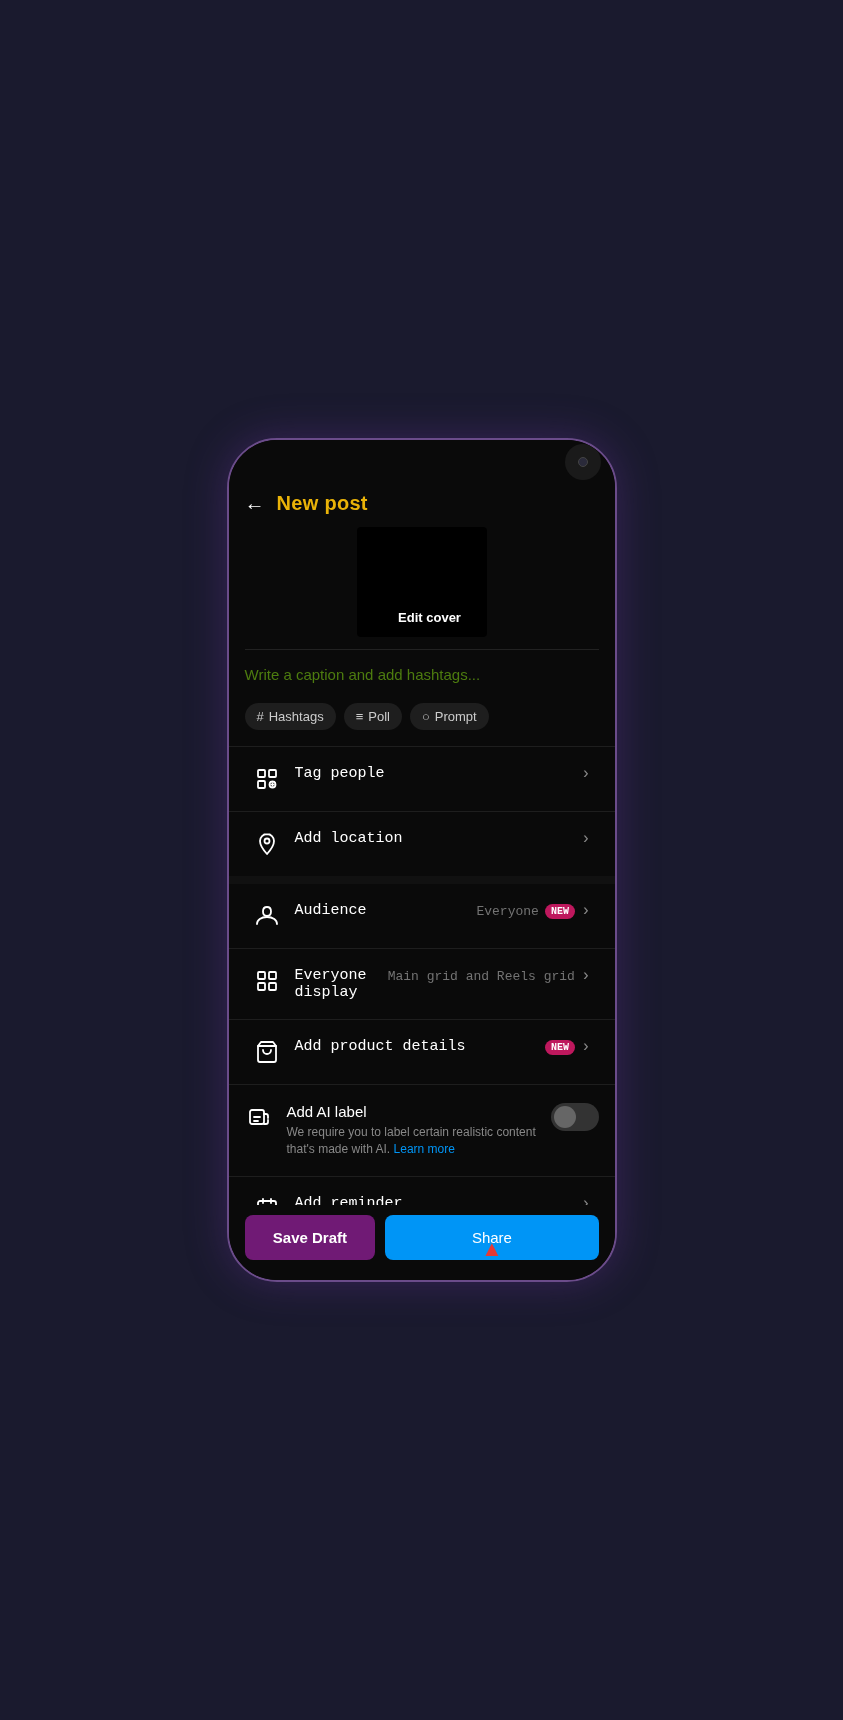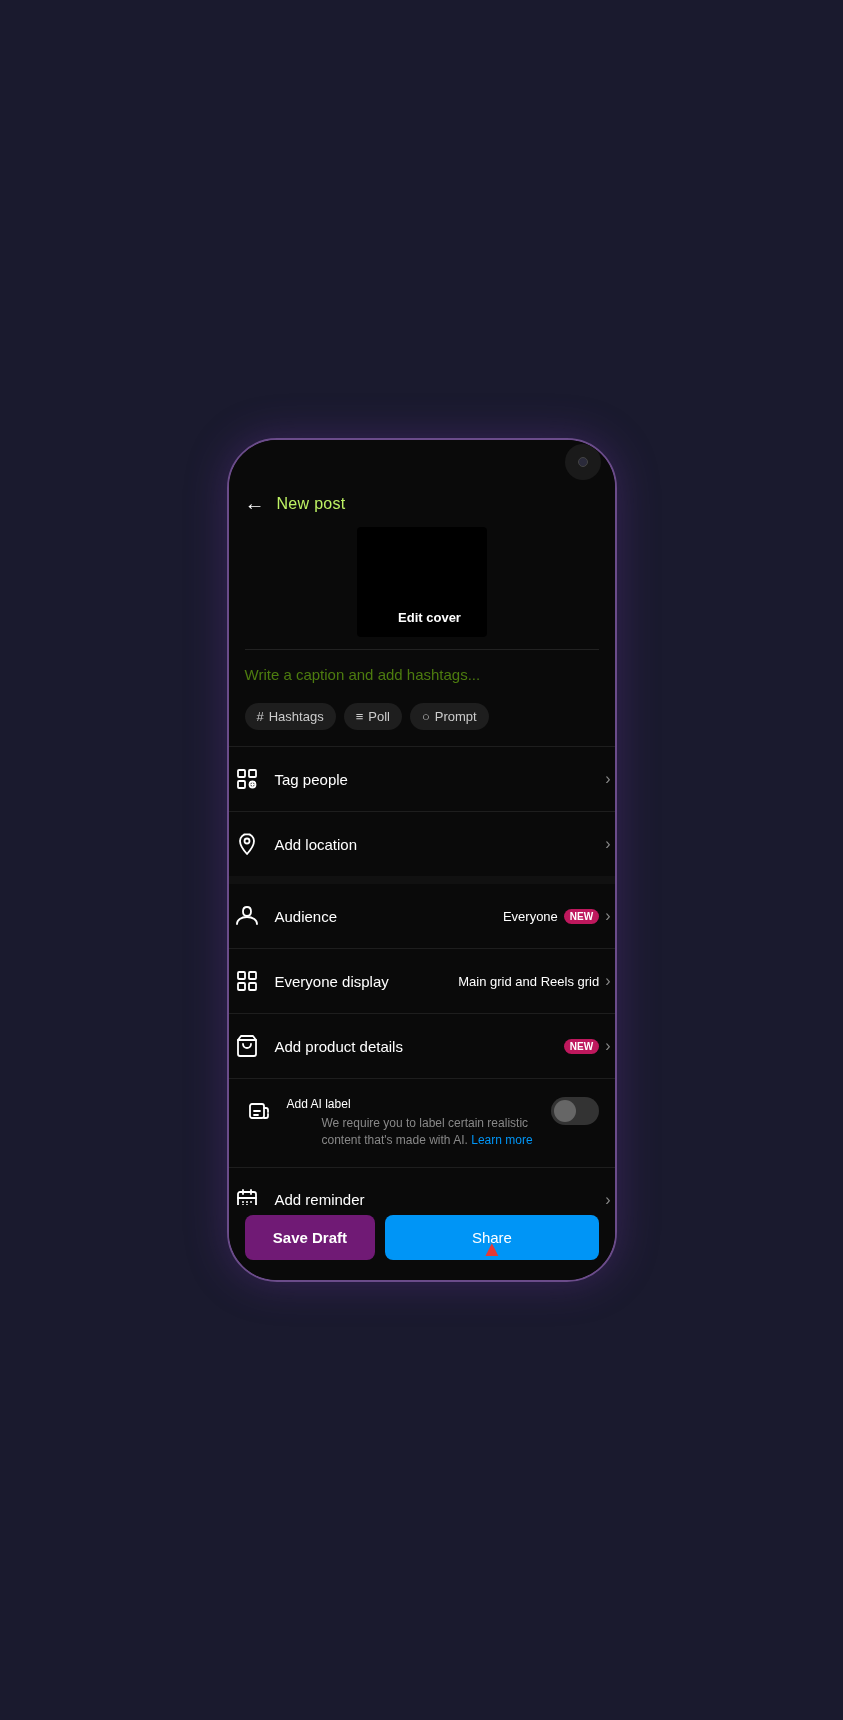--- a/index.html
+++ b/index.html
@@ -58,23 +58,23 @@
       background: #0a0a0a;
       flex-shrink: 0;
     }
     .back-btn {
       color: #fff;
       font-size: 20px;
       margin-right: 12px;
       cursor: pointer;
     }
     .header-title {
-      color: #bef264;
-      font-size: 16px;
-      font-weight: 400;
+      color: #eab308;
+      font-size: 20px;
+      font-weight: 700;
       letter-spacing: 0.3px;
     }
     .content {
       flex: 1;
       overflow-y: auto;
       background: #0a0a0a;
       scrollbar-width: none;
     }
     .content::-webkit-scrollbar { display: none; }
     .video-thumbnail {
@@ -128,23 +128,24 @@
       color: #ccc;
       font-size: 13px;
       cursor: pointer;
     }
     .tag-chip-icon {
       font-size: 13px;
       color: #ccc;
     }
     .list-item {
       display: flex;
-      align-items: center;
-      padding: 14px 4px;
-      cursor: pointer;
+      align-items: flex-start;
+      padding: 14px 24px;
+      cursor: pointer;
+      font-family: Liberation Mono, monospace;
     }
     .list-item-icon {
       width: 28px;
       height: 28px;
       display: flex;
       align-items: center;
       justify-content: center;
       margin-right: 14px;
       flex-shrink: 0;
     }
@@ -152,21 +153,21 @@
       flex: 1;
       color: #fff;
       font-size: 15px;
     }
     .list-item-right {
       display: flex;
       align-items: center;
       gap: 6px;
     }
     .list-item-value {
-      color: #ffffff;
+      color: #737373;
       font-size: 13px;
     }
     .chevron {
       color: #888;
       font-size: 16px;
     }
     .new-badge {
       background: #be185d;
       color: #fff;
       font-size: 10px;
@@ -192,28 +193,27 @@
       justify-content: center;
       margin-right: 14px;
       flex-shrink: 0;
       margin-top: 2px;
     }
     .ai-label-content {
       flex: 1;
     }
     .ai-label-title {
       color: #fff;
-      font-size: 12px;
+      font-size: 15px;
       margin-bottom: 4px;
     }
     .ai-label-desc {
       color: #888;
       font-size: 12px;
       line-height: 1.4;
-      margin-left: 35px;
     }
     .ai-label-link {
       color: #0095f6;
     }
     .toggle {
       width: 48px;
       height: 28px;
       background: #333;
       border-radius: 14px;
       position: relative;

